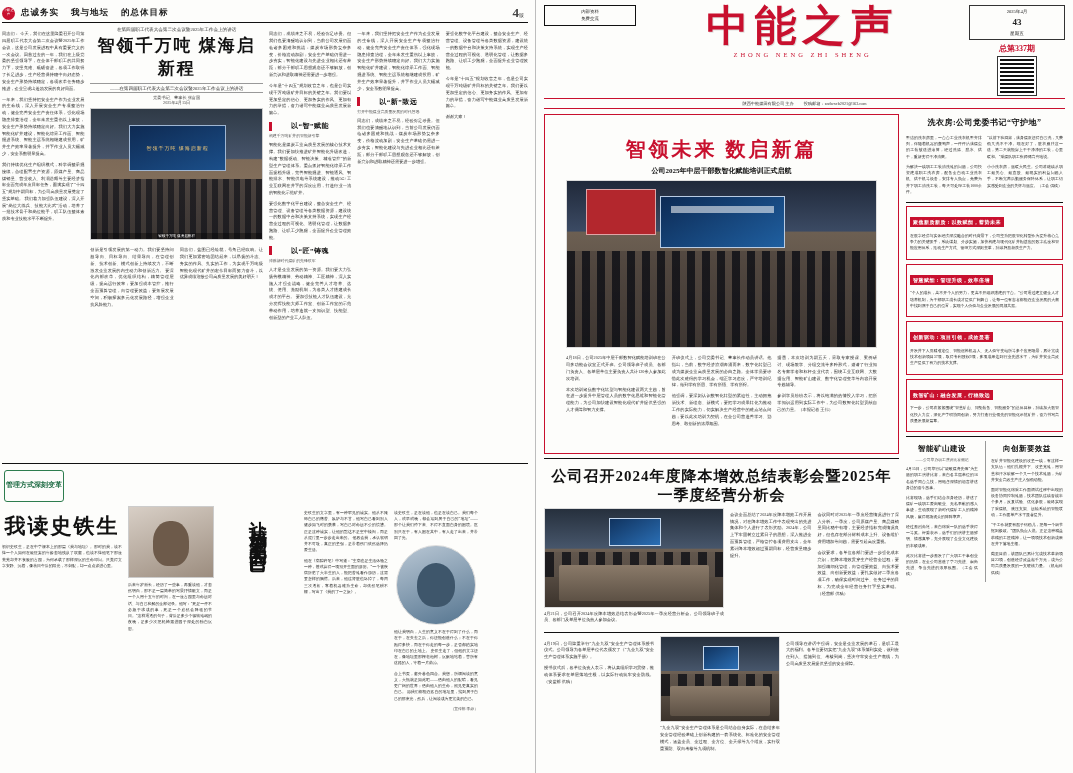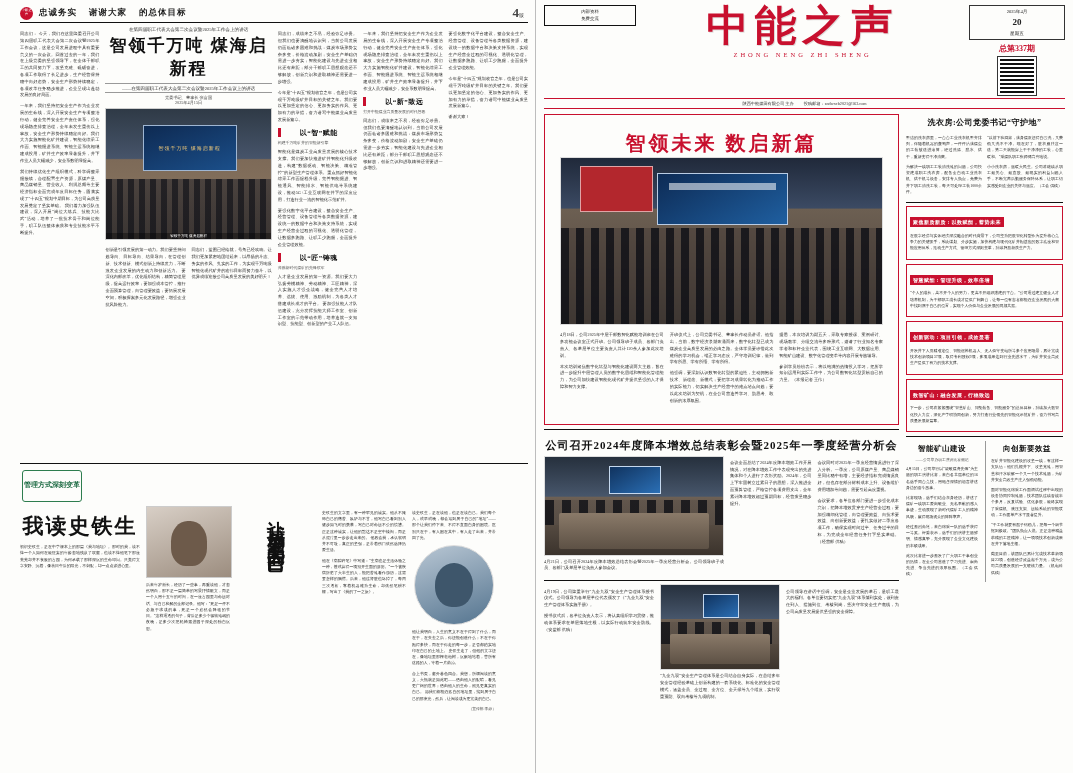--- a/index.html
+++ b/index.html
@@ -9,21 +9,21 @@
     display:flex;
   }
   .fake-col{
     font-size:4.2px;line-height:1.62;text-align:justify;color:#2a2a2a;
     word-break:break-all;
   }
   .fake-col.sm{font-size:3.9px;line-height:1.6;}
   .hr{border:0;border-top:1px solid #111;margin:3px 0;}
 
   
-  .left-page{width:536px;height:773px;position:relative;border-right:1px solid #bdbdbd;padding:6px 7px 0 20px;box-sizing:border-box;}
+  .left-page{width:536px;height:773px;position:relative;border-right:1px solid #bdbdbd;padding:6px 7px 0 2px;box-sizing:border-box;}
   .masthead-left{display:flex;align-items:center;gap:6px;height:14px;}
   .logo-badge{width:13px;height:13px;border-radius:50%;background:#c8102e;color:#fff;font-size:3.4px;display:flex;align-items:center;justify-content:center;text-align:center;line-height:1.05;}
   .slogan{display:flex;gap:12px;font-size:8.5px;font-weight:bold;color:#1a1a1a;letter-spacing:1px;}
   .pgnum{margin-left:auto;font-size:13px;font-weight:bold;color:#444;padding-right:4px;}
   .pgnum small{font-size:5px;font-weight:normal;}
 
   .left-rule{border-top:1.6px solid #111;margin:2px 0 4px 0;}
 
   .left-body{display:flex;gap:6px;height:432px;}
   .lcol{width:84px;}
@@ -92,35 +92,35 @@
   .qr{width:34px;height:34px;margin:3px auto 0 auto;background:
      repeating-linear-gradient(0deg,#111 0 2px,#fff 2px 4px),
      repeating-linear-gradient(90deg,#111 0 2px,rgba(255,255,255,0) 2px 4px);
      border:2px solid #fff;outline:1px solid #333;}
   .np-foot{display:flex;justify-content:center;gap:10px;font-size:4.2px;color:#333;border-top:1.5px solid #c8102e;border-bottom:1.5px solid #c8102e;margin-top:3px;padding:2px 0;}
 
   .right-body{display:flex;gap:7px;margin-top:5px;}
   .rmain{width:355px;}
   .rside{width:157px;}
 
-  .lead-box{border:1.5px solid #c8102e;padding:15px;box-sizing:border-box;}
+  .lead-box{border:1.5px solid #c8102e;padding:21px;box-sizing:border-box;}
   .lead-title{font-size:20px;font-weight:bold;color:#c8102e;text-align:center;letter-spacing:3px;}
   .lead-sub{font-size:7px;font-weight:bold;color:#111;text-align:center;margin:3px 0 4px 0;}
   .lead-photo{width:100%;height:168px;position:relative;overflow:hidden;border:1px solid #ddd;box-sizing:border-box;
     background:linear-gradient(180deg,#20293a 0%,#3b4a63 30%,#6c5f52 31%,#4a4039 100%);}
   .lead-photo .scr{position:absolute;left:30%;top:9%;width:40%;height:30%;background:linear-gradient(150deg,#0d2b55,#1f5fa0);border:1px solid #b9cce4;}
   .lead-photo .scr::after{content:"";position:absolute;left:8%;top:18%;width:84%;height:14%;background:rgba(255,255,255,.55);}
   .lead-photo .banner{position:absolute;left:6%;top:5%;width:22%;height:26%;background:#b3272d;border:1px solid #e0a4a6;}
   .lead-photo .aud{position:absolute;left:0;bottom:0;width:100%;height:58%;
     background:repeating-linear-gradient(90deg,rgba(20,20,25,.92) 0 8px,rgba(70,62,58,.6) 8px 15px),
                linear-gradient(180deg,#6a5a4c,#332c27);}
   .two-col{display:flex;gap:6px;margin-top:3px;}
   .two-col > div{flex:1;}
 
-  .sub-headline{font-size:11px;font-weight:bold;text-align:center;color:#111;letter-spacing:1px;margin:5px 0 3px 0;}
+  .sub-headline{font-size:15px;font-weight:bold;text-align:center;color:#111;letter-spacing:1px;margin:5px 0 3px 0;}
   .photo-wide{width:100%;height:100px;border:1px solid #ddd;box-sizing:border-box;position:relative;overflow:hidden;
     background:linear-gradient(180deg,#26303d,#47566b 40%,#6d6054 41%,#3b332c);}
   .photo-wide .tbl{position:absolute;left:8%;bottom:6%;width:84%;height:36%;background:linear-gradient(180deg,#8a7a69,#5d5145);border-radius:2px;}
   .photo-wide .scr2{position:absolute;left:36%;top:10%;width:28%;height:26%;background:linear-gradient(150deg,#10335f,#2b6fb5);border:1px solid #c5d8ee;}
   .photo-wide .ppl{position:absolute;left:0;top:44%;width:100%;height:26%;
     background:repeating-linear-gradient(90deg,rgba(22,22,26,.9) 0 9px,rgba(90,80,72,.55) 9px 17px);}
 
   .red-tag{background:#c8102e;color:#fff;font-size:5px;font-weight:bold;padding:2px 3px;display:inline-block;margin-bottom:2px;letter-spacing:.5px;}
   .side-head{font-size:8px;font-weight:bold;color:#111;text-align:center;letter-spacing:.5px;margin:3px 0;}
   .side-box{border:1px solid #c8102e;padding:3px;box-sizing:border-box;margin-bottom:4px;}
@@ -131,21 +131,21 @@
 <body>
 
 <div class="page">
 
   <div class="left-page">
 
     <div class="masthead-left">
       <div class="logo-badge">中能之声</div>
       <div class="slogan">
         <span>忠诚务实</span>
-        <span>谢谢大家</span>
+        <span>我与地坛</span>
         <span>的总体目标</span>
       </div>
       <div class="pgnum">
         <span>4</span><small>版</small>
       </div>
     </div>
     <div class="left-rule"></div>
 
     <div class="left-body">
 
@@ -261,39 +261,40 @@
         <div class="np-box" style="white-space:pre-line">内部资料
 免费交流</div>
       </div>
       <div class="np-center">
         <div class="np-title">中能之声</div>
         <div class="np-pinyin">ZHONG NENG ZHI SHENG</div>
       </div>
       <div class="np-right">
         <div class="date">
           <div>2025年4月</div>
-          <div style="font-size:9px;font-weight:bold">20</div>
+          <div style="font-size:9px;font-weight:bold">43</div>
           <div>星期五</div>
         </div>
         <div class="issue">总第337期</div>
         <div class="qr"></div>
       </div>
     </div>
 
     <div class="np-foot">
       <span>陕西中能煤田有限公司  主办</span>
       <span>投稿邮箱：zndwxcb2021@163.com</span>
     </div>
 
     <div class="right-body">
 
       <div class="rmain">
 
         <div class="lead-box">
           <div class="lead-title">智领未来  数启新篇</div>
+          <div class="lead-sub">公司2025年中层干部数智化赋能培训正式启航</div>
           <div class="lead-photo">
             <div class="banner"></div>
             <div class="scr"></div>
             <div class="aud"></div>
           </div>
           <div class="two-col">
             <div>
               <p class="fake-col">4月18日，公司2025年中层干部数智化赋能培训班在公司多功能会议室正式开班。公司领导班子成员、各部门负责人、各基层单位主要负责人共计120余人参加此次培训。</p>
               <p class="fake-col">本次培训聚焦数字化转型与智能化建设两大主题，旨在进一步提升中层管理人员的数字化思维和智能化管理能力，为公司加快建设智能化现代矿井提供坚强的人才保障和智力支撑。</p>
             </div>

